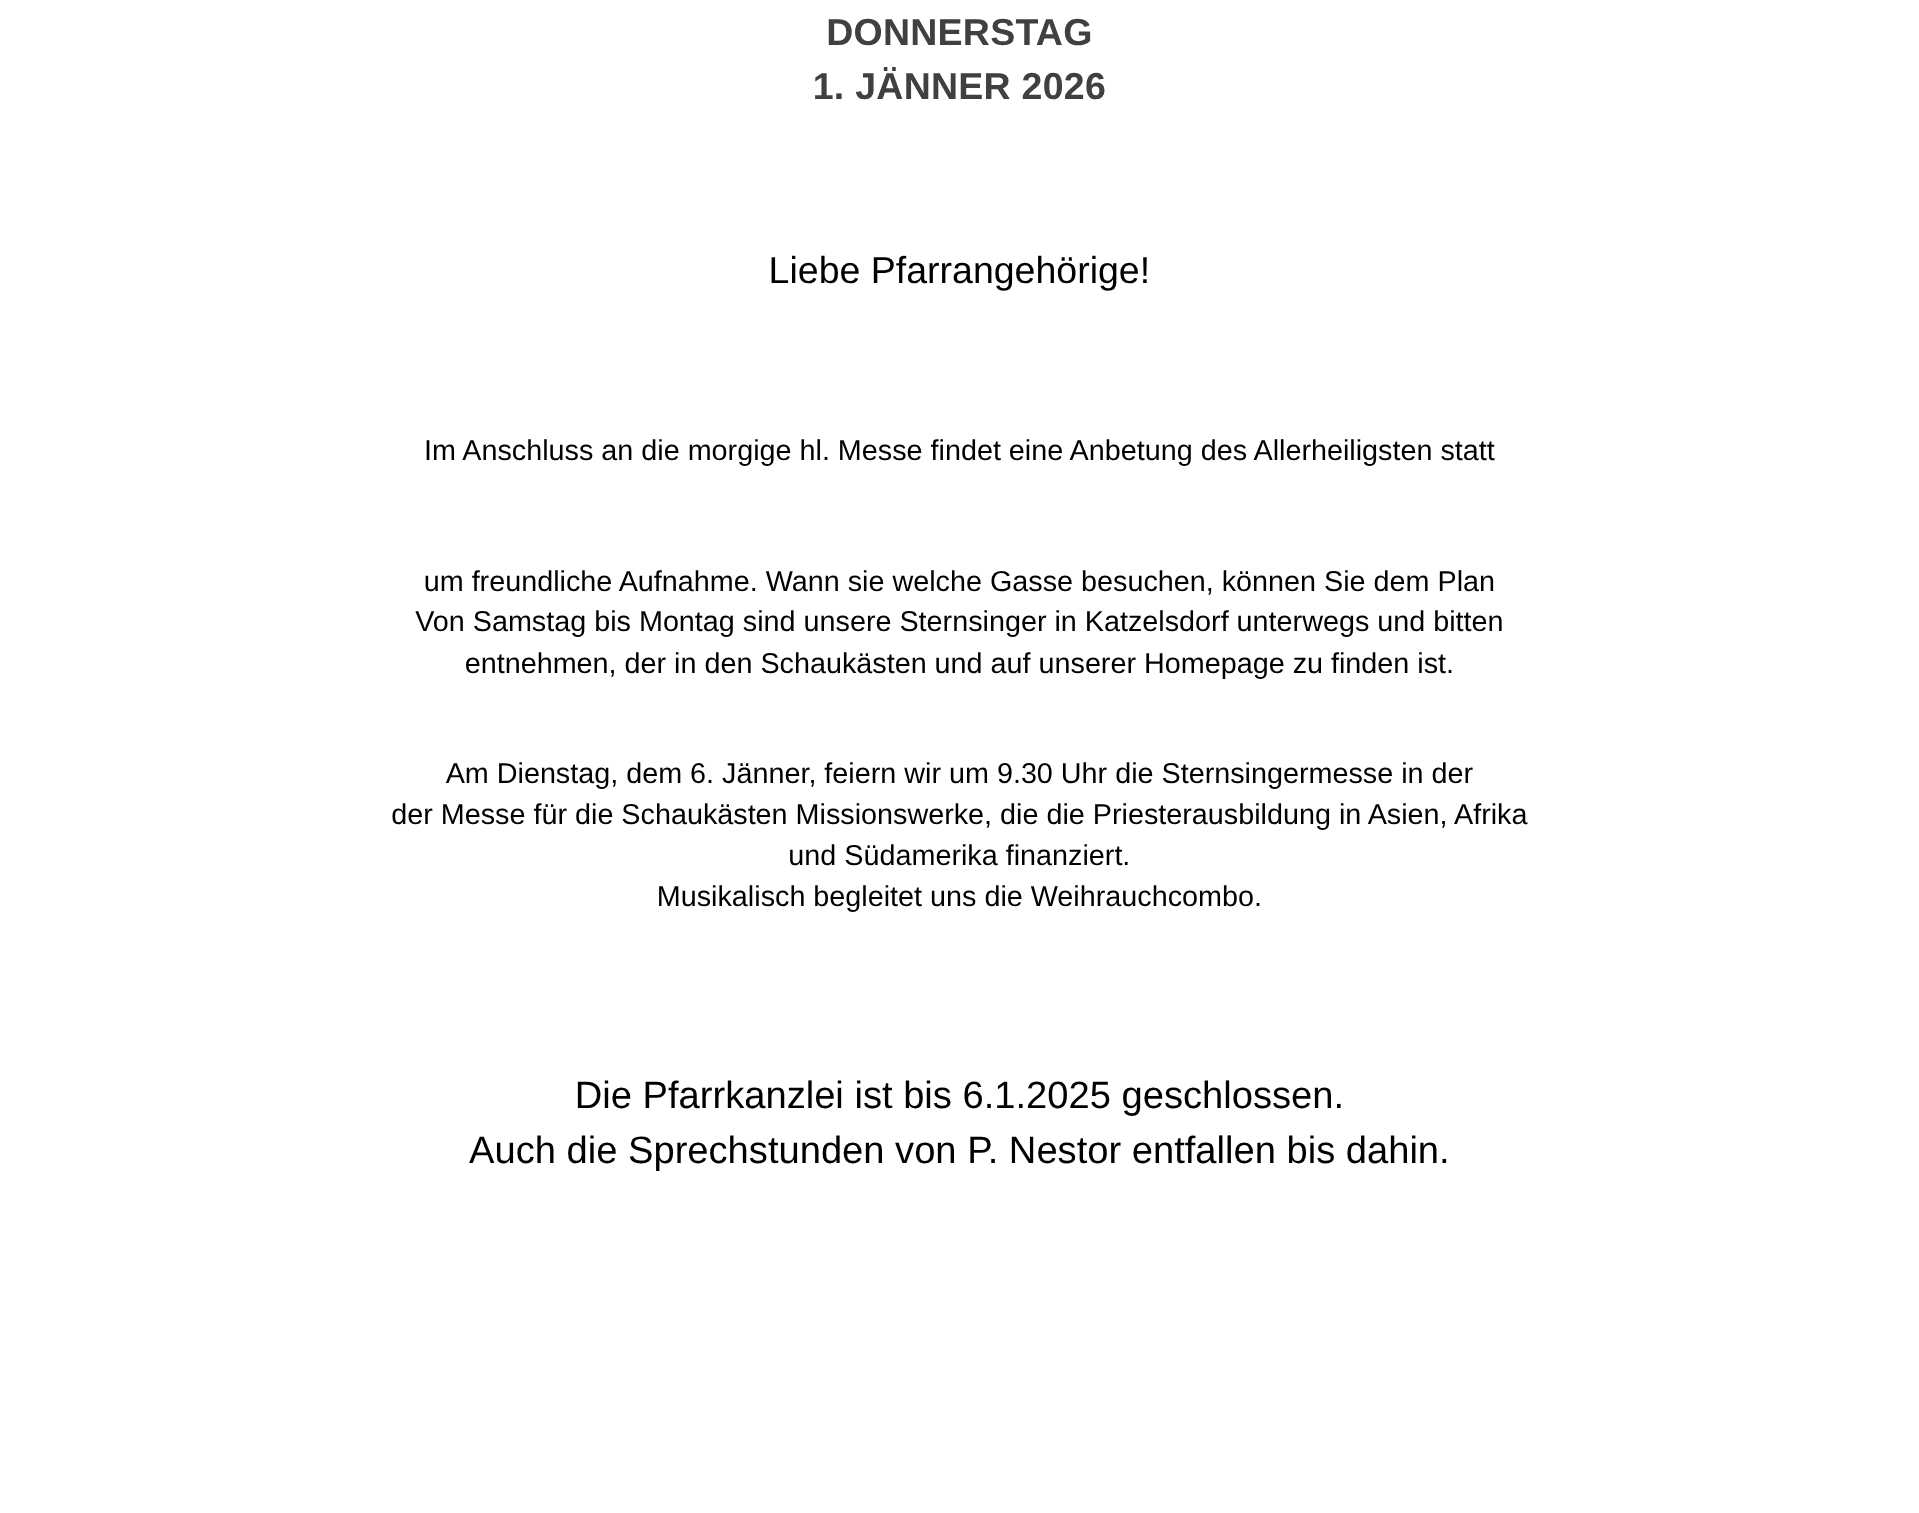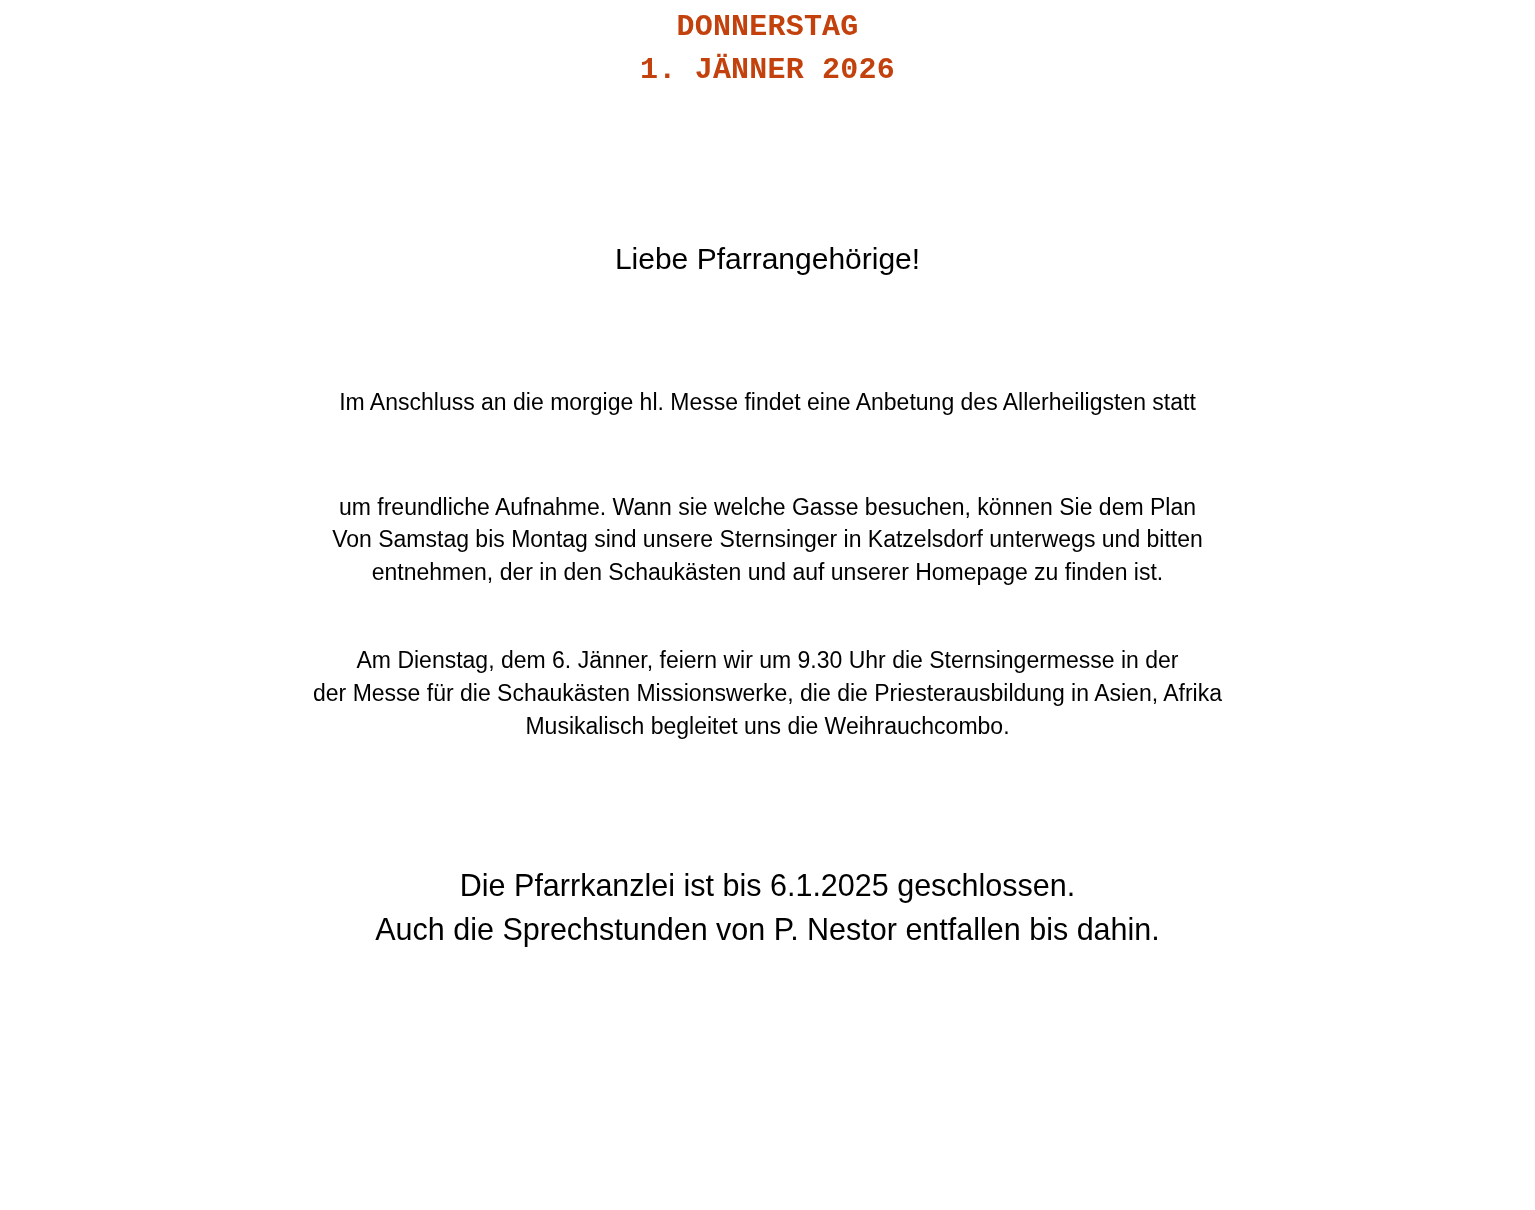--- a/index.html
+++ b/index.html
@@ -33,21 +33,20 @@
   }
   .spacer-xl { height: 106px; }
   .spacer-lg { height: 72px; }
   .spacer-md { height: 55px; }
   .spacer-xxl { height: 120px; }
 
   .salutation {
     text-align: center;
     font-size: 30px;
     line-height: 1.35;
-    margin-top: 42px;
   }
   .para {
     text-align: center;
     font-size: 23px;
     line-height: 1.43;
     margin: 0;
   }
   .para-line {
     display: block;
   }
@@ -55,21 +54,21 @@
     text-align: center;
     font-size: 30.5px;
     line-height: 1.45;
   }
 </style>
 </head>
 <body>
 
 <div class="page">
 
-  <div class="header-block" style="color: #c2410c; font-family: Liberation Mono, monospace;">
+  <div class="header-block" style="color: #404040;">
     <span class="header-line">DONNERSTAG</span>
     <span class="header-line">1. JÄNNER 2026</span>
   </div>
 
   <div class="spacer-xl"></div>
 
   <div class="salutation">Liebe Pfarrangehörige!</div>
 
   <div class="spacer-xl"></div>
 
@@ -83,20 +82,21 @@
     <span class="para-line">um freundliche Aufnahme. Wann sie welche Gasse besuchen, können Sie dem Plan</span>
     <span class="para-line">Von Samstag bis Montag sind unsere Sternsinger in Katzelsdorf unterwegs und bitten</span>
     <span class="para-line">entnehmen, der in den Schaukästen und auf unserer Homepage zu finden ist.</span>
   </p>
 
   <div class="spacer-md"></div>
 
   <p class="para">
     <span class="para-line">Am Dienstag, dem 6. Jänner, feiern wir um 9.30 Uhr die Sternsingermesse in der</span>
     <span class="para-line">der Messe für die Schaukästen Missionswerke, die die Priesterausbildung in Asien, Afrika</span>
+    <span class="para-line">und Südamerika finanziert.</span>
     <span class="para-line">Musikalisch begleitet uns die Weihrauchcombo.</span>
   </p>
 
   <div class="spacer-xxl"></div>
 
   <div class="closing">
     <span class="para-line">Die Pfarrkanzlei ist bis 6.1.2025 geschlossen.</span>
     <span class="para-line">Auch die Sprechstunden von P. Nestor entfallen bis dahin.</span>
   </div>
 

